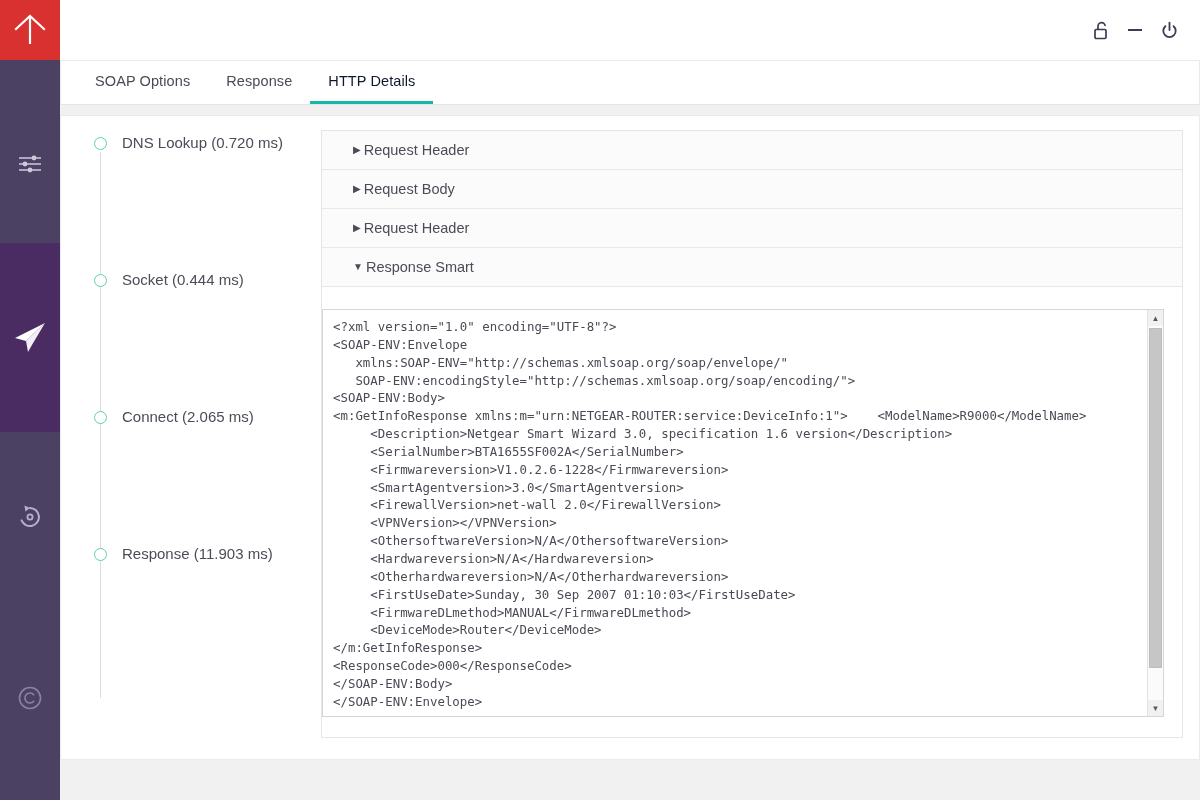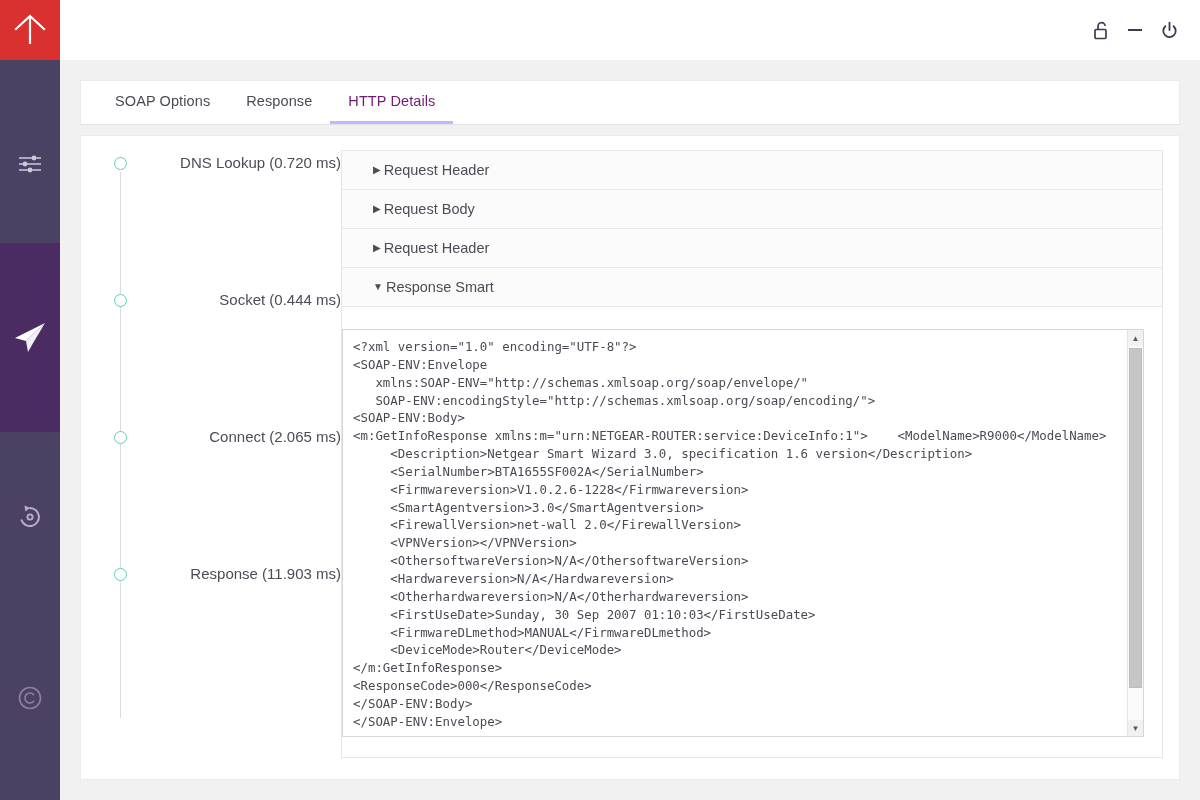--- a/index.html
+++ b/index.html
@@ -66,21 +66,20 @@
     display: flex; align-items: center; justify-content: center;
     color: #3d3a52;
   }
   .win-btn svg { display:block; }
 
   
   #content {
     position: absolute; left: 60px; top: 60px;
     width: 1140px; height: 740px;
     background: #f1f1f1;
-    padding: 20px;
   }
 
   
   #tabs-card {
     background: #ffffff;
     height: 45px;
     border: 1px solid #eaeaea;
     border-bottom: 1px solid #e4e4e4;
     display: flex;
     align-items: stretch;
@@ -88,22 +87,22 @@
   }
   .tab {
     display: flex; align-items: center;
     padding: 0 18px;
     font-size: 14.5px;
     color: #4a4a55;
     border-bottom: 3px solid transparent;
     letter-spacing: 0.1px;
   }
   .tab.active {
-    color: #701a75;
-    border-bottom: 3px solid #c4b5fd;
+    color: #0f172a;
+    border-bottom: 3px solid #14b8a6;
   }
 
   
   #main-card {
     margin-top: 10px;
     background: #ffffff;
     border: 1px solid #ebebeb;
     height: 645px;
     display: flex;
     padding: 14px 16px 16px 16px;
@@ -119,21 +118,20 @@
   .tl-line {
     position: absolute;
     left: 23px; top: 22px;
     width: 1px; height: 546px;
     background: #dcdcdc;
   }
   .tl-step {
     position: relative;
     display: flex; align-items: flex-start;
     height: 137px;
-    justify-content: space-between;
   }
   .tl-step:last-child { height: auto; }
   .tl-dot {
     width: 13px; height: 13px;
     border-radius: 50%;
     border: 1.6px solid #5fcfae;
     background: #ffffff;
     margin-left: 17px;
     margin-top: 3px;
     flex: 0 0 13px;

